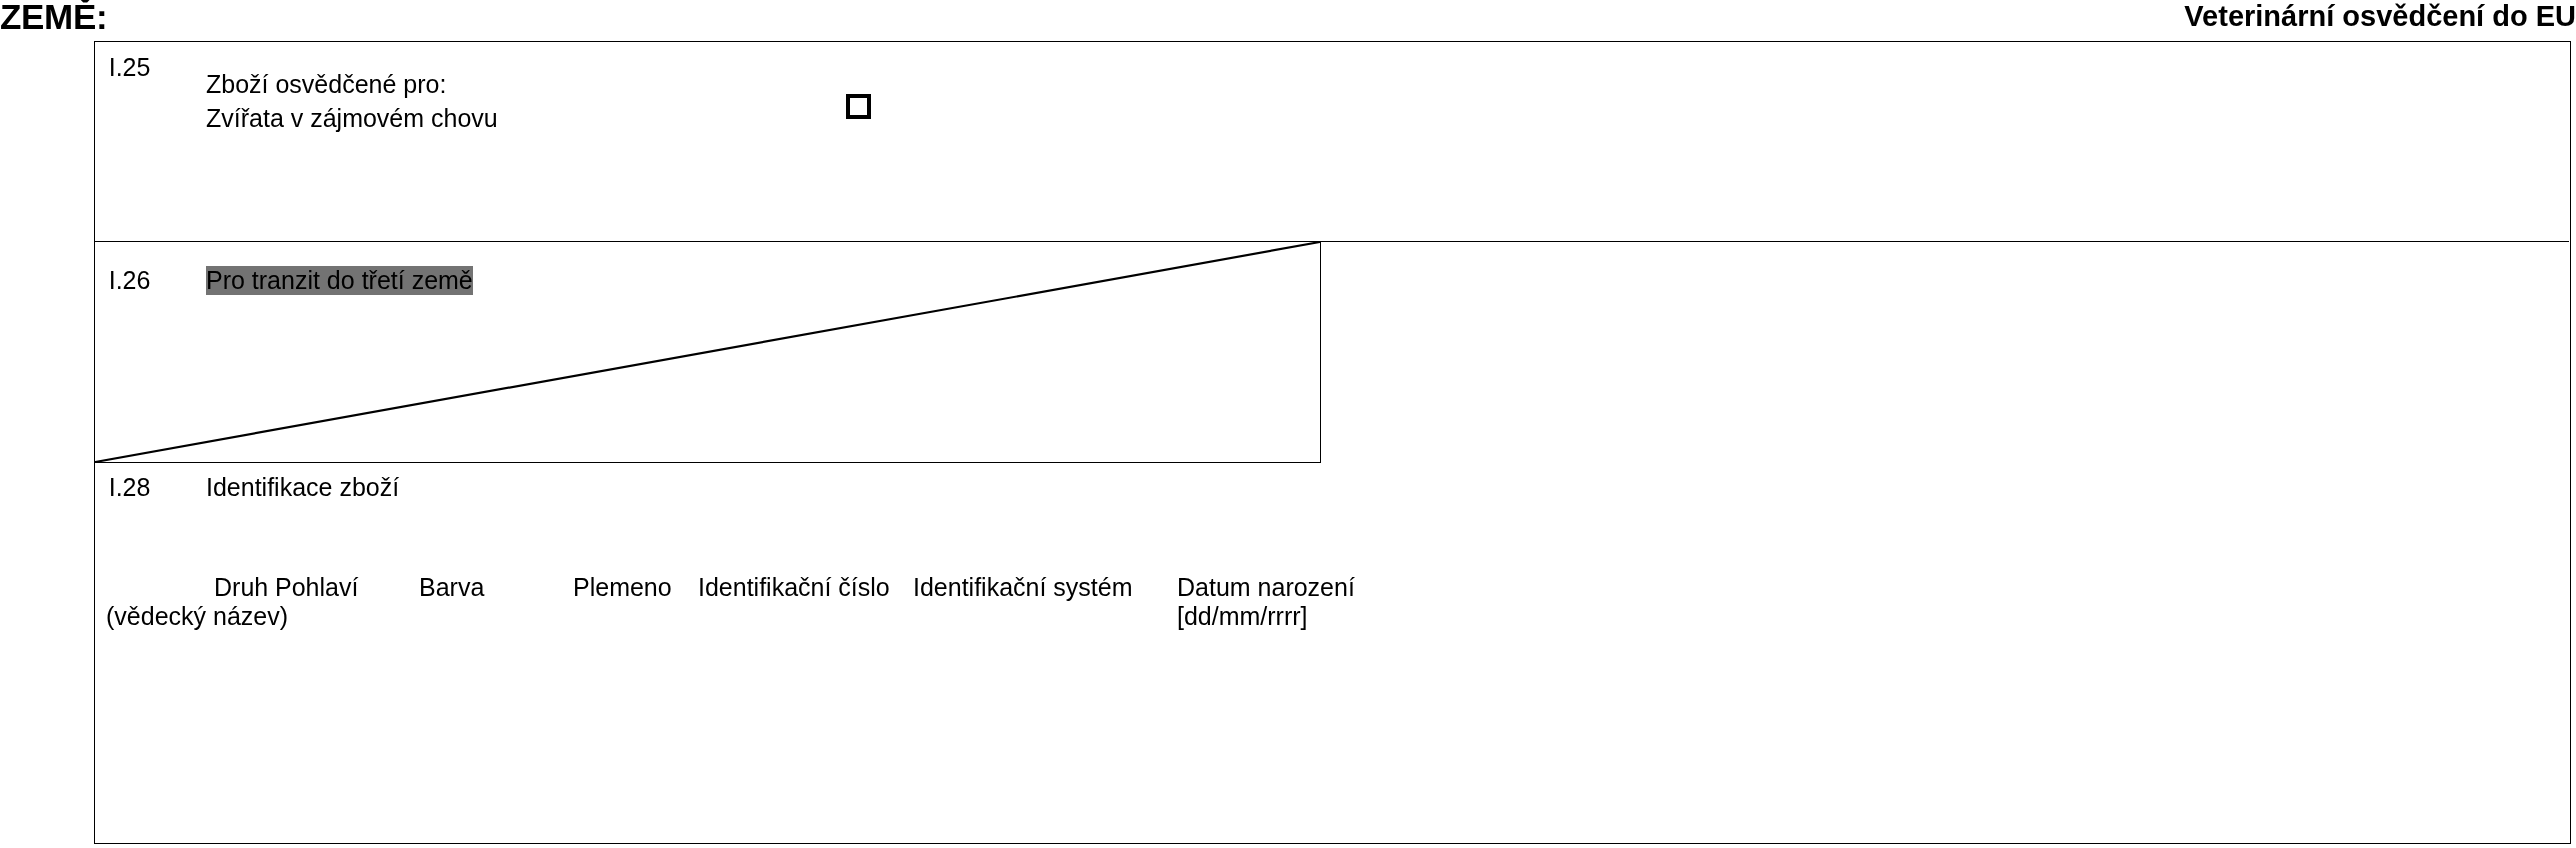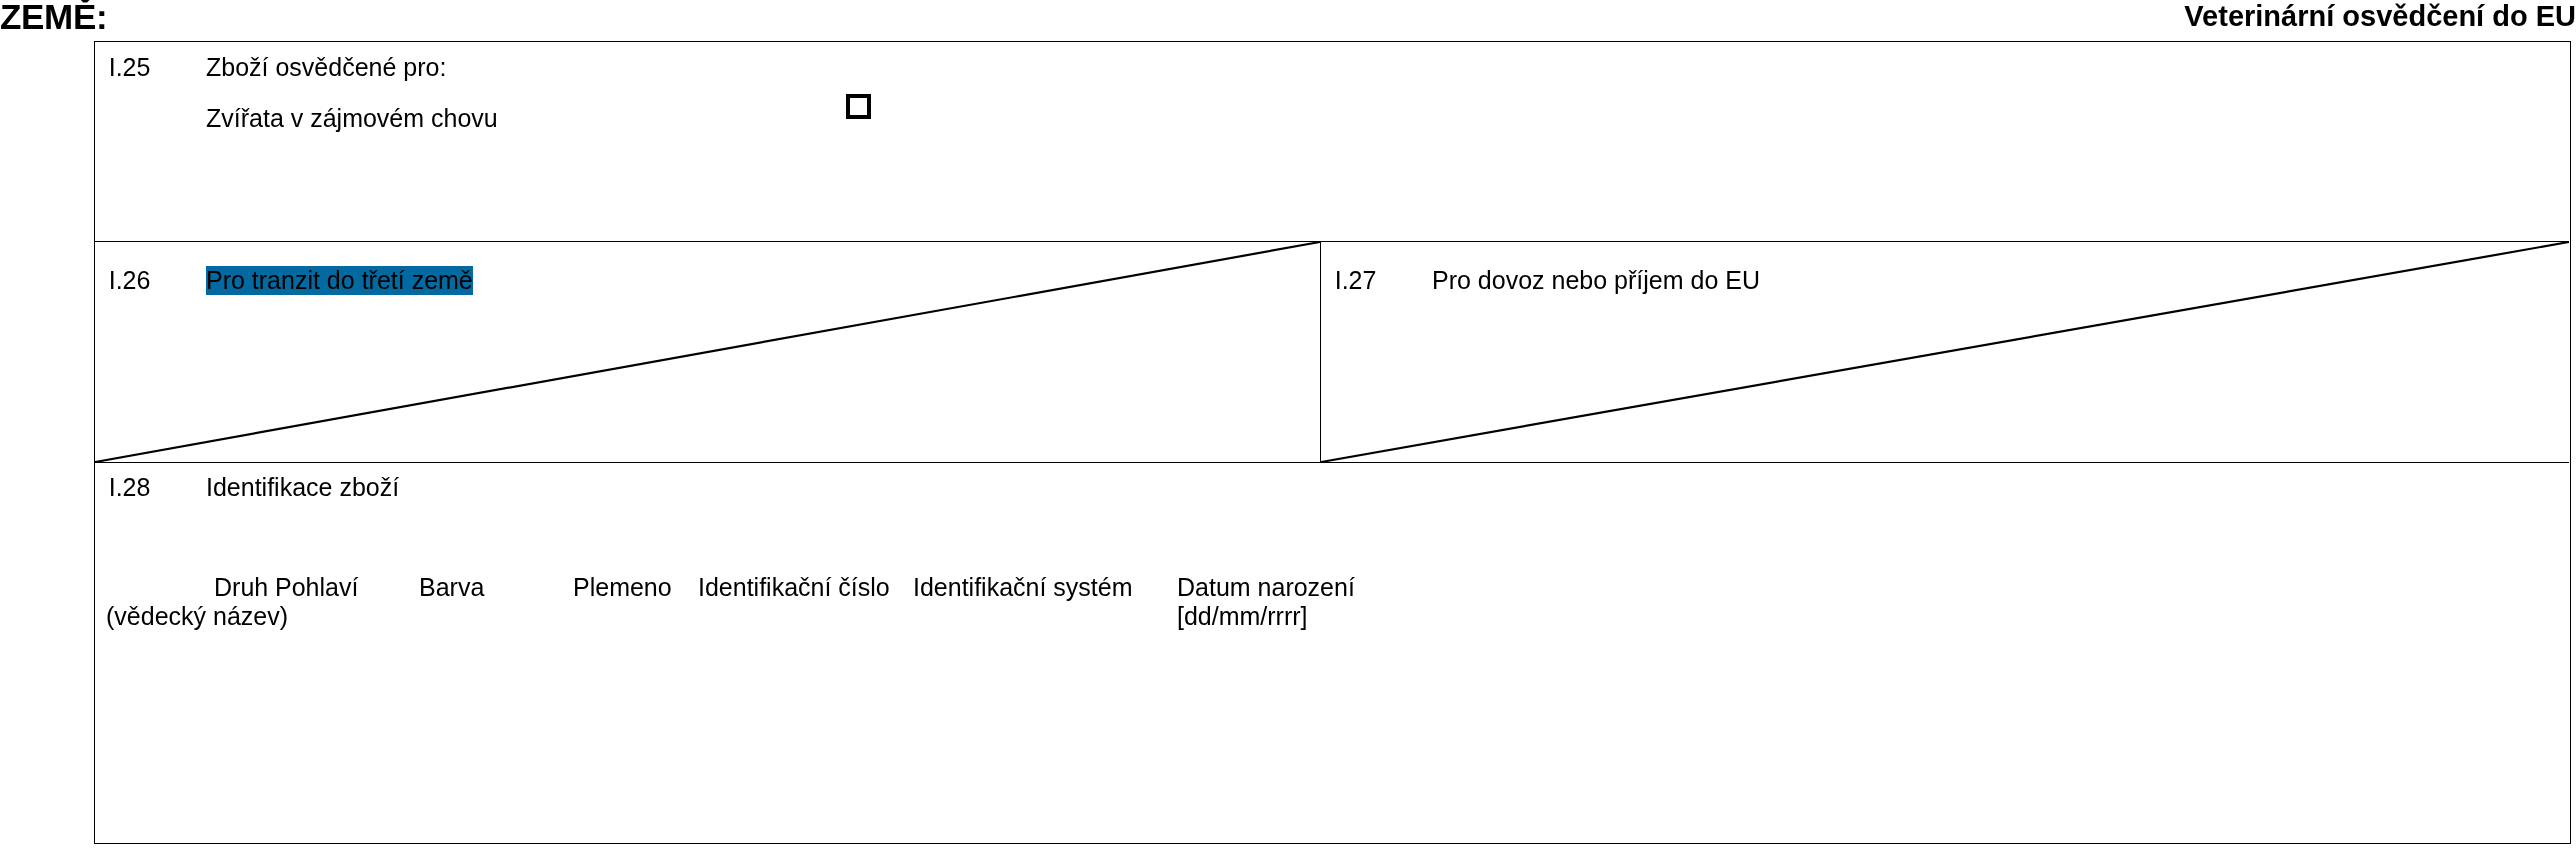--- a/index.html
+++ b/index.html
@@ -118,36 +118,36 @@
   }
   .field-label {
     position: absolute;
     font-size: 25px;
     line-height: 29px;
     white-space: nowrap;
   }
 
   
   #i25-code  { left: 13.7px;  top: 11px; }
-  #i25-label { left: 111px; top: 11px; }
+  #i25-label { left: 111px; top: 28px; }
   #i25-option-label { left: 111px; top: 62px; }
   #i25-checkbox {
     position: absolute;
     left: 751px;
     top: 52px;
     width: 25px;
     height: 25px;
     border: 4.6px solid #000;
     box-sizing: border-box;
     background: #fff;
   }
 
   
   #i26-code  { left: 13.7px;  top: 24px; z-index: 3; background: #fff; }
-  #i26-label { left: 111px; top: 24px; z-index: 3; background: #0369a1; }
+  #i26-label { left: 111px; top: 24px; z-index: 3; background: #737373; }
   #i27-code  { left: 13.7px;  top: 24px; z-index: 3; background: #fff; }
   #i27-label { left: 111px; top: 24px; z-index: 3; background: #fff; }
 
   
   #i28-code  { left: 13.7px; top: 10px; }
   #i28-label { left: 111px; top: 10px; }
 
   #i28-columns {
     position: absolute;
     left: 0px;
@@ -195,27 +195,20 @@
   </div>
 
   <div id="cell-i26" class="cell">
     <svg class="diagonal-line" viewBox="0 0 1342 242" preserveAspectRatio="none">
       <line x1="0" y1="242" x2="1342" y2="0"></line>
     </svg>
     <span id="i26-code" class="field-code">I.26</span>
     <span id="i26-label" class="field-label">Pro tranzit do třetí země</span>
   </div>
 
-  <div id="cell-i27" class="cell">
-    <svg class="diagonal-line" viewBox="0 0 1366 242" preserveAspectRatio="none">
-      <line x1="0" y1="242" x2="1366" y2="0"></line>
-    </svg>
-    <span id="i27-code" class="field-code">I.27</span>
-    <span id="i27-label" class="field-label">Pro dovoz nebo příjem do EU</span>
-  </div>
 
   <div id="cell-i28" class="cell">
     <span id="i28-code" class="field-code">I.28</span>
     <span id="i28-label" class="field-label">Identifikace zboží</span>
 
     <div id="i28-columns">
       <span id="col-druh" class="col-head">
         <span>Druh</span>
         <span class="sub">(vědecký název)</span>
       </span>

